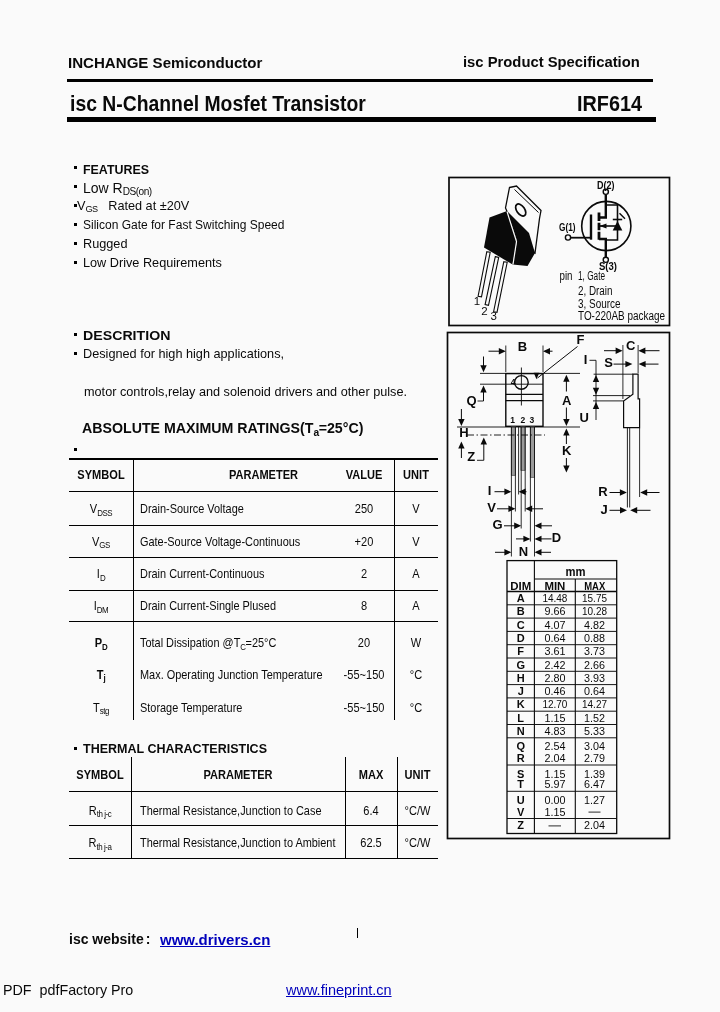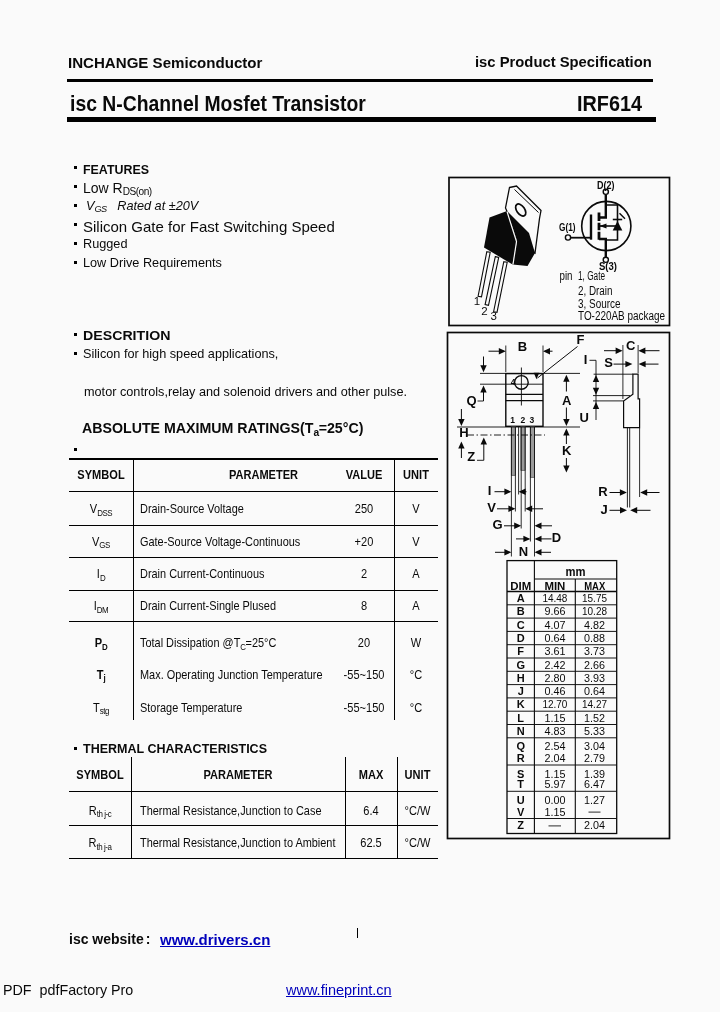--- a/index.html
+++ b/index.html
@@ -14,43 +14,43 @@
 .cx{transform:scaleX(0.84);transform-origin:0 50%;}
 .cxc{transform:scaleX(0.85);transform-origin:50% 50%;}
 .t13{font-size:13px;}
 .ctr{text-align:center;}
 .dot{position:absolute;width:3px;height:3px;background:#000;}
 </style>
 </head>
 <body>
 <div id="page">
   <div class="abs b" style="left:68px;top:54.5px;font-size:14.5px;transform:scaleX(1.04);transform-origin:0 0;">INCHANGE Semiconductor</div>
-  <div class="abs b" style="left:463px;top:54px;font-size:14.8px;margin-left:12px;">isc Product Specification</div>
+  <div class="abs b" style="left:463px;top:54px;font-size:14.8px;">isc Product Specification</div>
   <div class="hline" style="left:67px;top:79px;width:586px;height:3px;"></div>
   <div class="abs b" style="left:70px;top:90.5px;font-size:22px;transform:scaleX(0.88);transform-origin:0 0;">isc N-Channel Mosfet Transistor</div>
   <div class="abs b" style="left:576.5px;top:90.5px;font-size:22px;transform:scaleX(0.9);transform-origin:0 0;">IRF614</div>
   <div class="hline" style="left:67px;top:117px;width:589px;height:5px;"></div>
 
   <div class="dot" style="left:74px;top:166px;"></div>
   <div class="abs b" style="left:83px;top:161.5px;font-size:13.5px;transform:scaleX(0.92);transform-origin:0 0;">FEATURES</div>
   <div class="dot" style="left:74px;top:185px;"></div>
   <div class="abs" style="left:83px;top:179.5px;font-size:14px;">Low R<sub>DS(on)</sub></div>
   <div class="dot" style="left:74px;top:204px;"></div>
-  <div class="abs" style="left:86px;top:198.5px;font-size:12.7px;font-style:italic;">V<sub>GS</sub>&nbsp;&nbsp;&nbsp;Rated at ±20V</div>
+  <div class="abs" style="left:77px;top:198.5px;font-size:12.7px;">V<sub>GS</sub>&nbsp;&nbsp;&nbsp;Rated at ±20V</div>
   <div class="dot" style="left:74px;top:223px;"></div>
-  <div class="abs" style="left:83px;top:217.5px;font-size:15px;">Silicon Gate for Fast Switching Speed</div>
+  <div class="abs" style="left:83px;top:217.5px;font-size:12px;">Silicon Gate for Fast Switching Speed</div>
   <div class="dot" style="left:74px;top:242px;"></div>
   <div class="abs" style="left:83px;top:236.5px;font-size:12.7px;text-align:right;">Rugged</div>
   <div class="dot" style="left:74px;top:261px;"></div>
   <div class="abs" style="left:83px;top:255.5px;font-size:12.7px;">Low Drive Requirements</div>
 
   <div class="dot" style="left:74px;top:333px;"></div>
   <div class="abs b" style="left:83px;top:328px;font-size:13.5px;transform:scaleX(1.05);transform-origin:0 0;">DESCRITION</div>
   <div class="dot" style="left:74px;top:352px;"></div>
-  <div class="abs" style="left:83px;top:346.8px;font-size:12.7px;">Silicon for high speed applications,</div>
+  <div class="abs" style="left:83px;top:346.8px;font-size:12.7px;">Designed for high high applications,</div>
   <div class="abs" style="left:84px;top:385.2px;font-size:12.7px;">motor controls,relay and solenoid drivers and other pulse.</div>
 
   <div class="dot" style="left:74px;top:448px;"></div>
   <div class="abs b" style="left:82px;top:420px;font-size:14.2px;transform-origin:0 0;">ABSOLUTE MAXIMUM RATINGS(T<sub>a</sub>=25°C)</div>
 
   <div class="hline" style="left:69px;top:458px;width:369px;height:1.5px;"></div>
   <div class="hline" style="left:69px;top:490.5px;width:369px;height:1.5px;"></div>
   <div class="hline" style="left:69px;top:524.5px;width:369px;height:1px;"></div>
   <div class="hline" style="left:69px;top:557px;width:369px;height:1px;"></div>
   <div class="hline" style="left:69px;top:589.5px;width:369px;height:1px;"></div>

